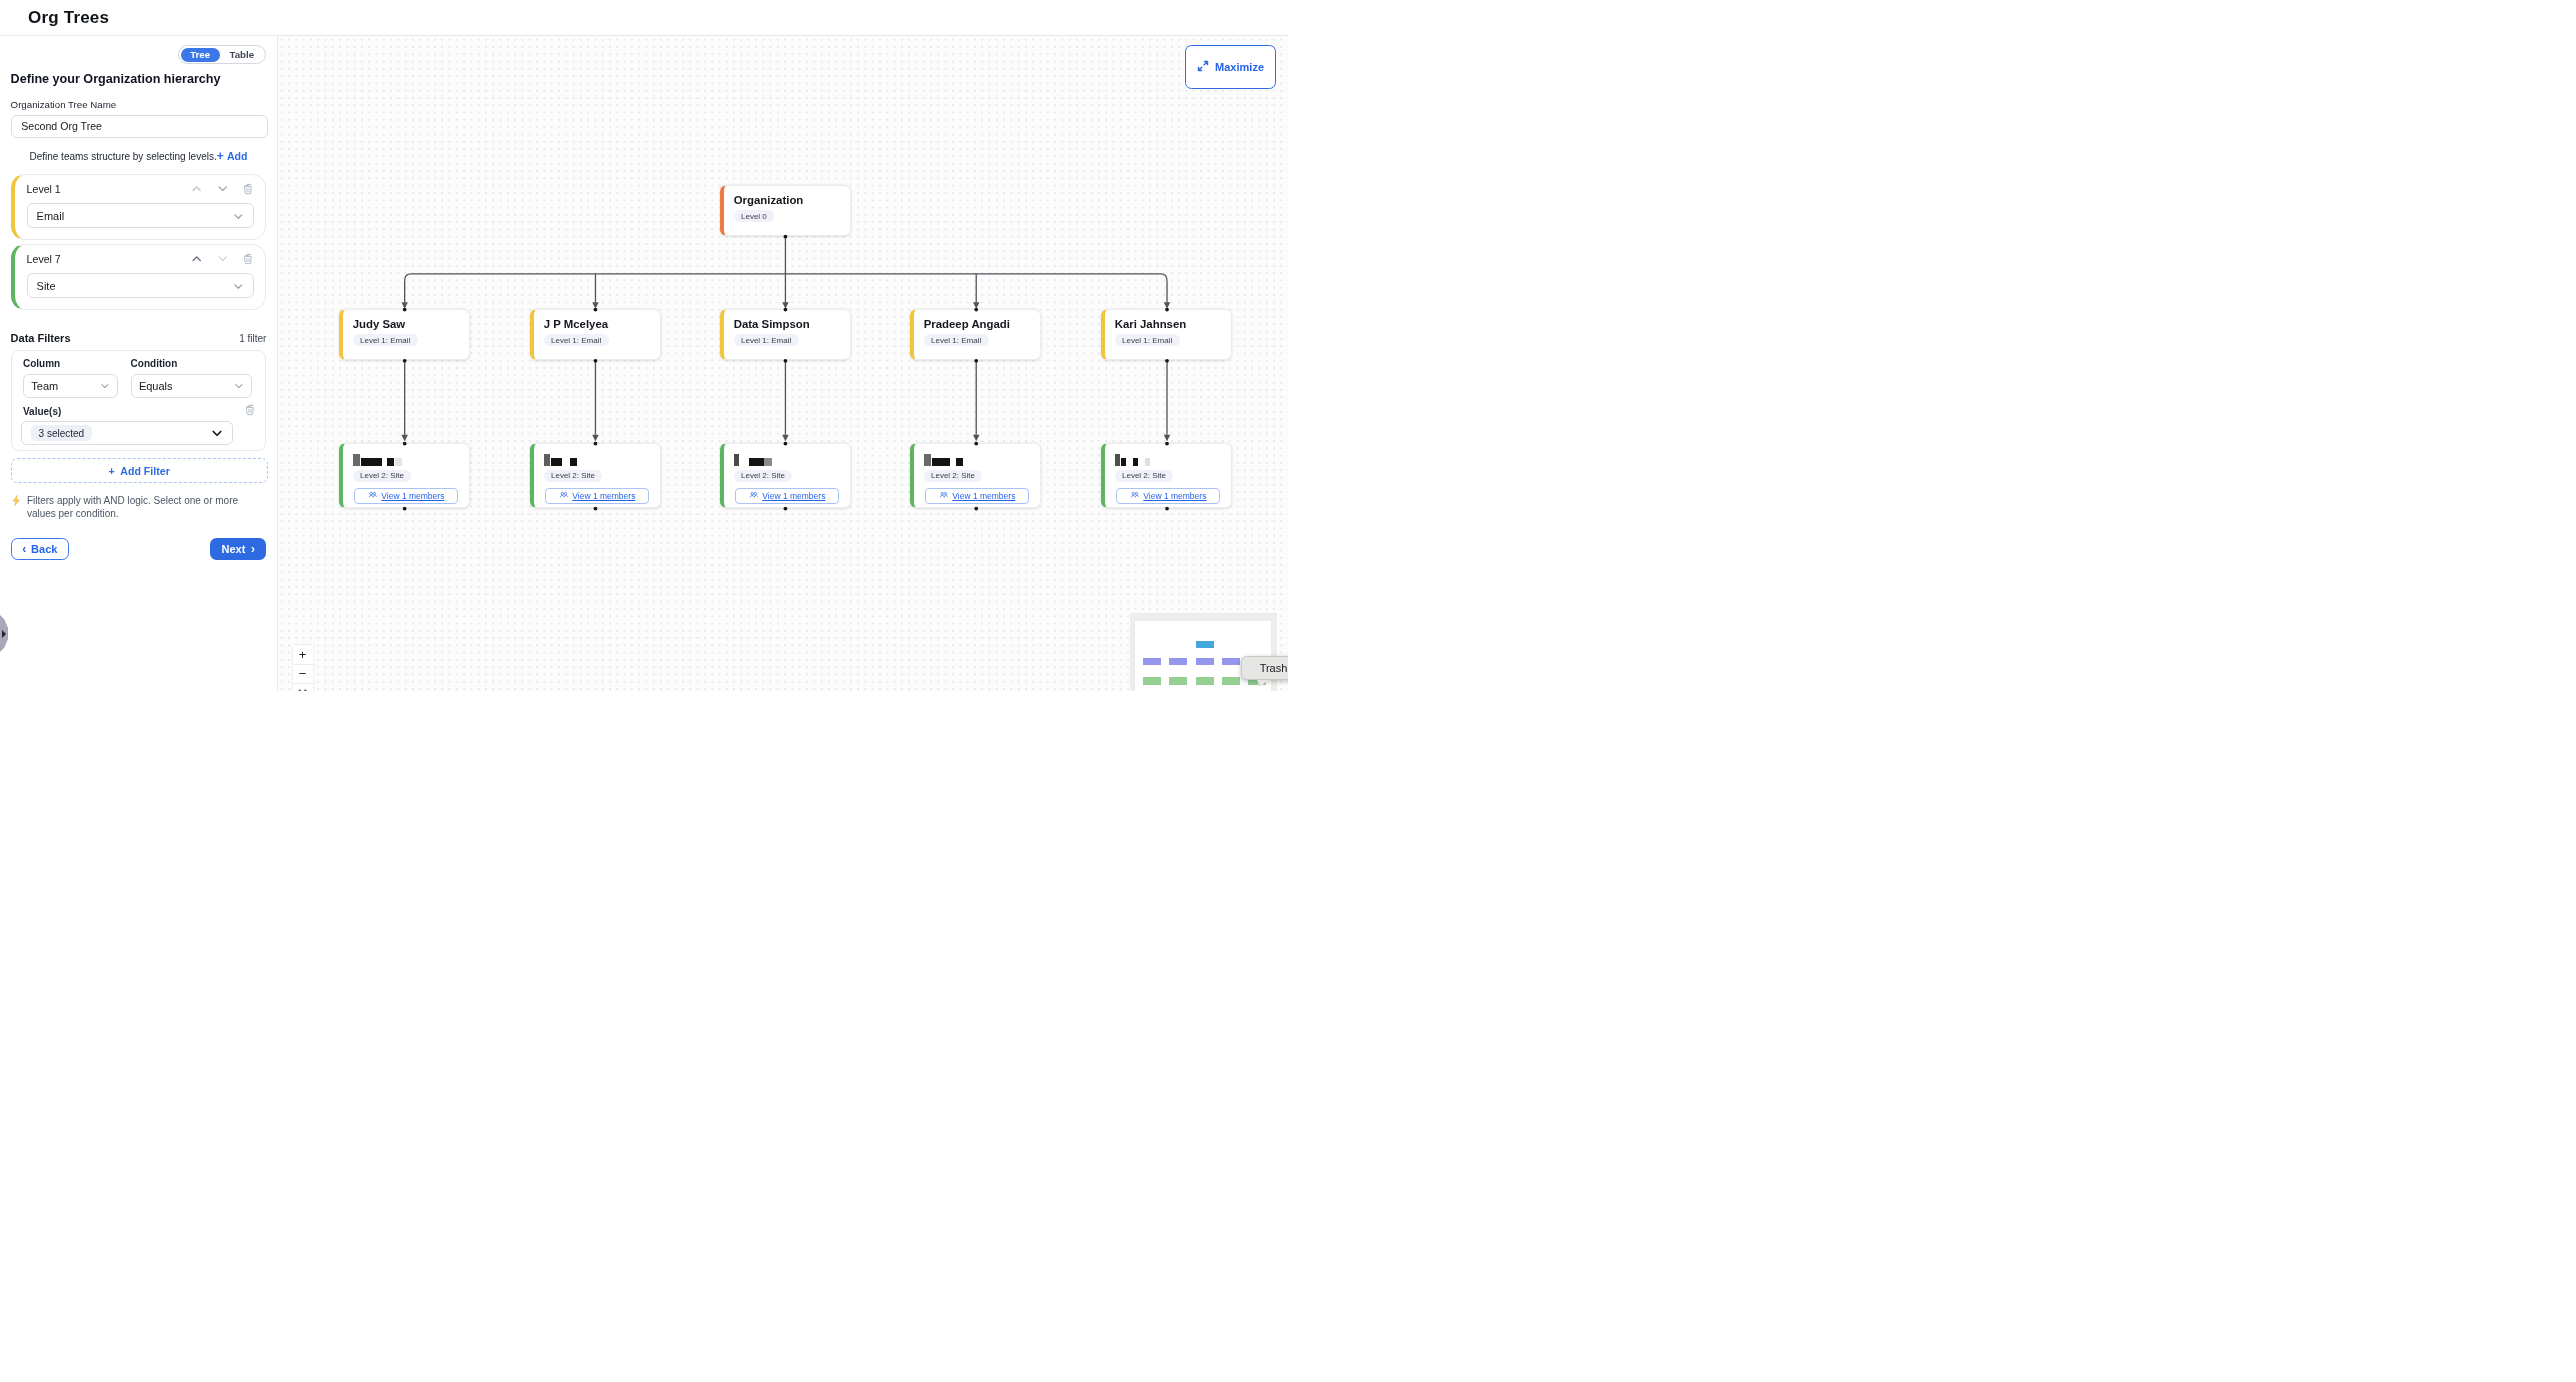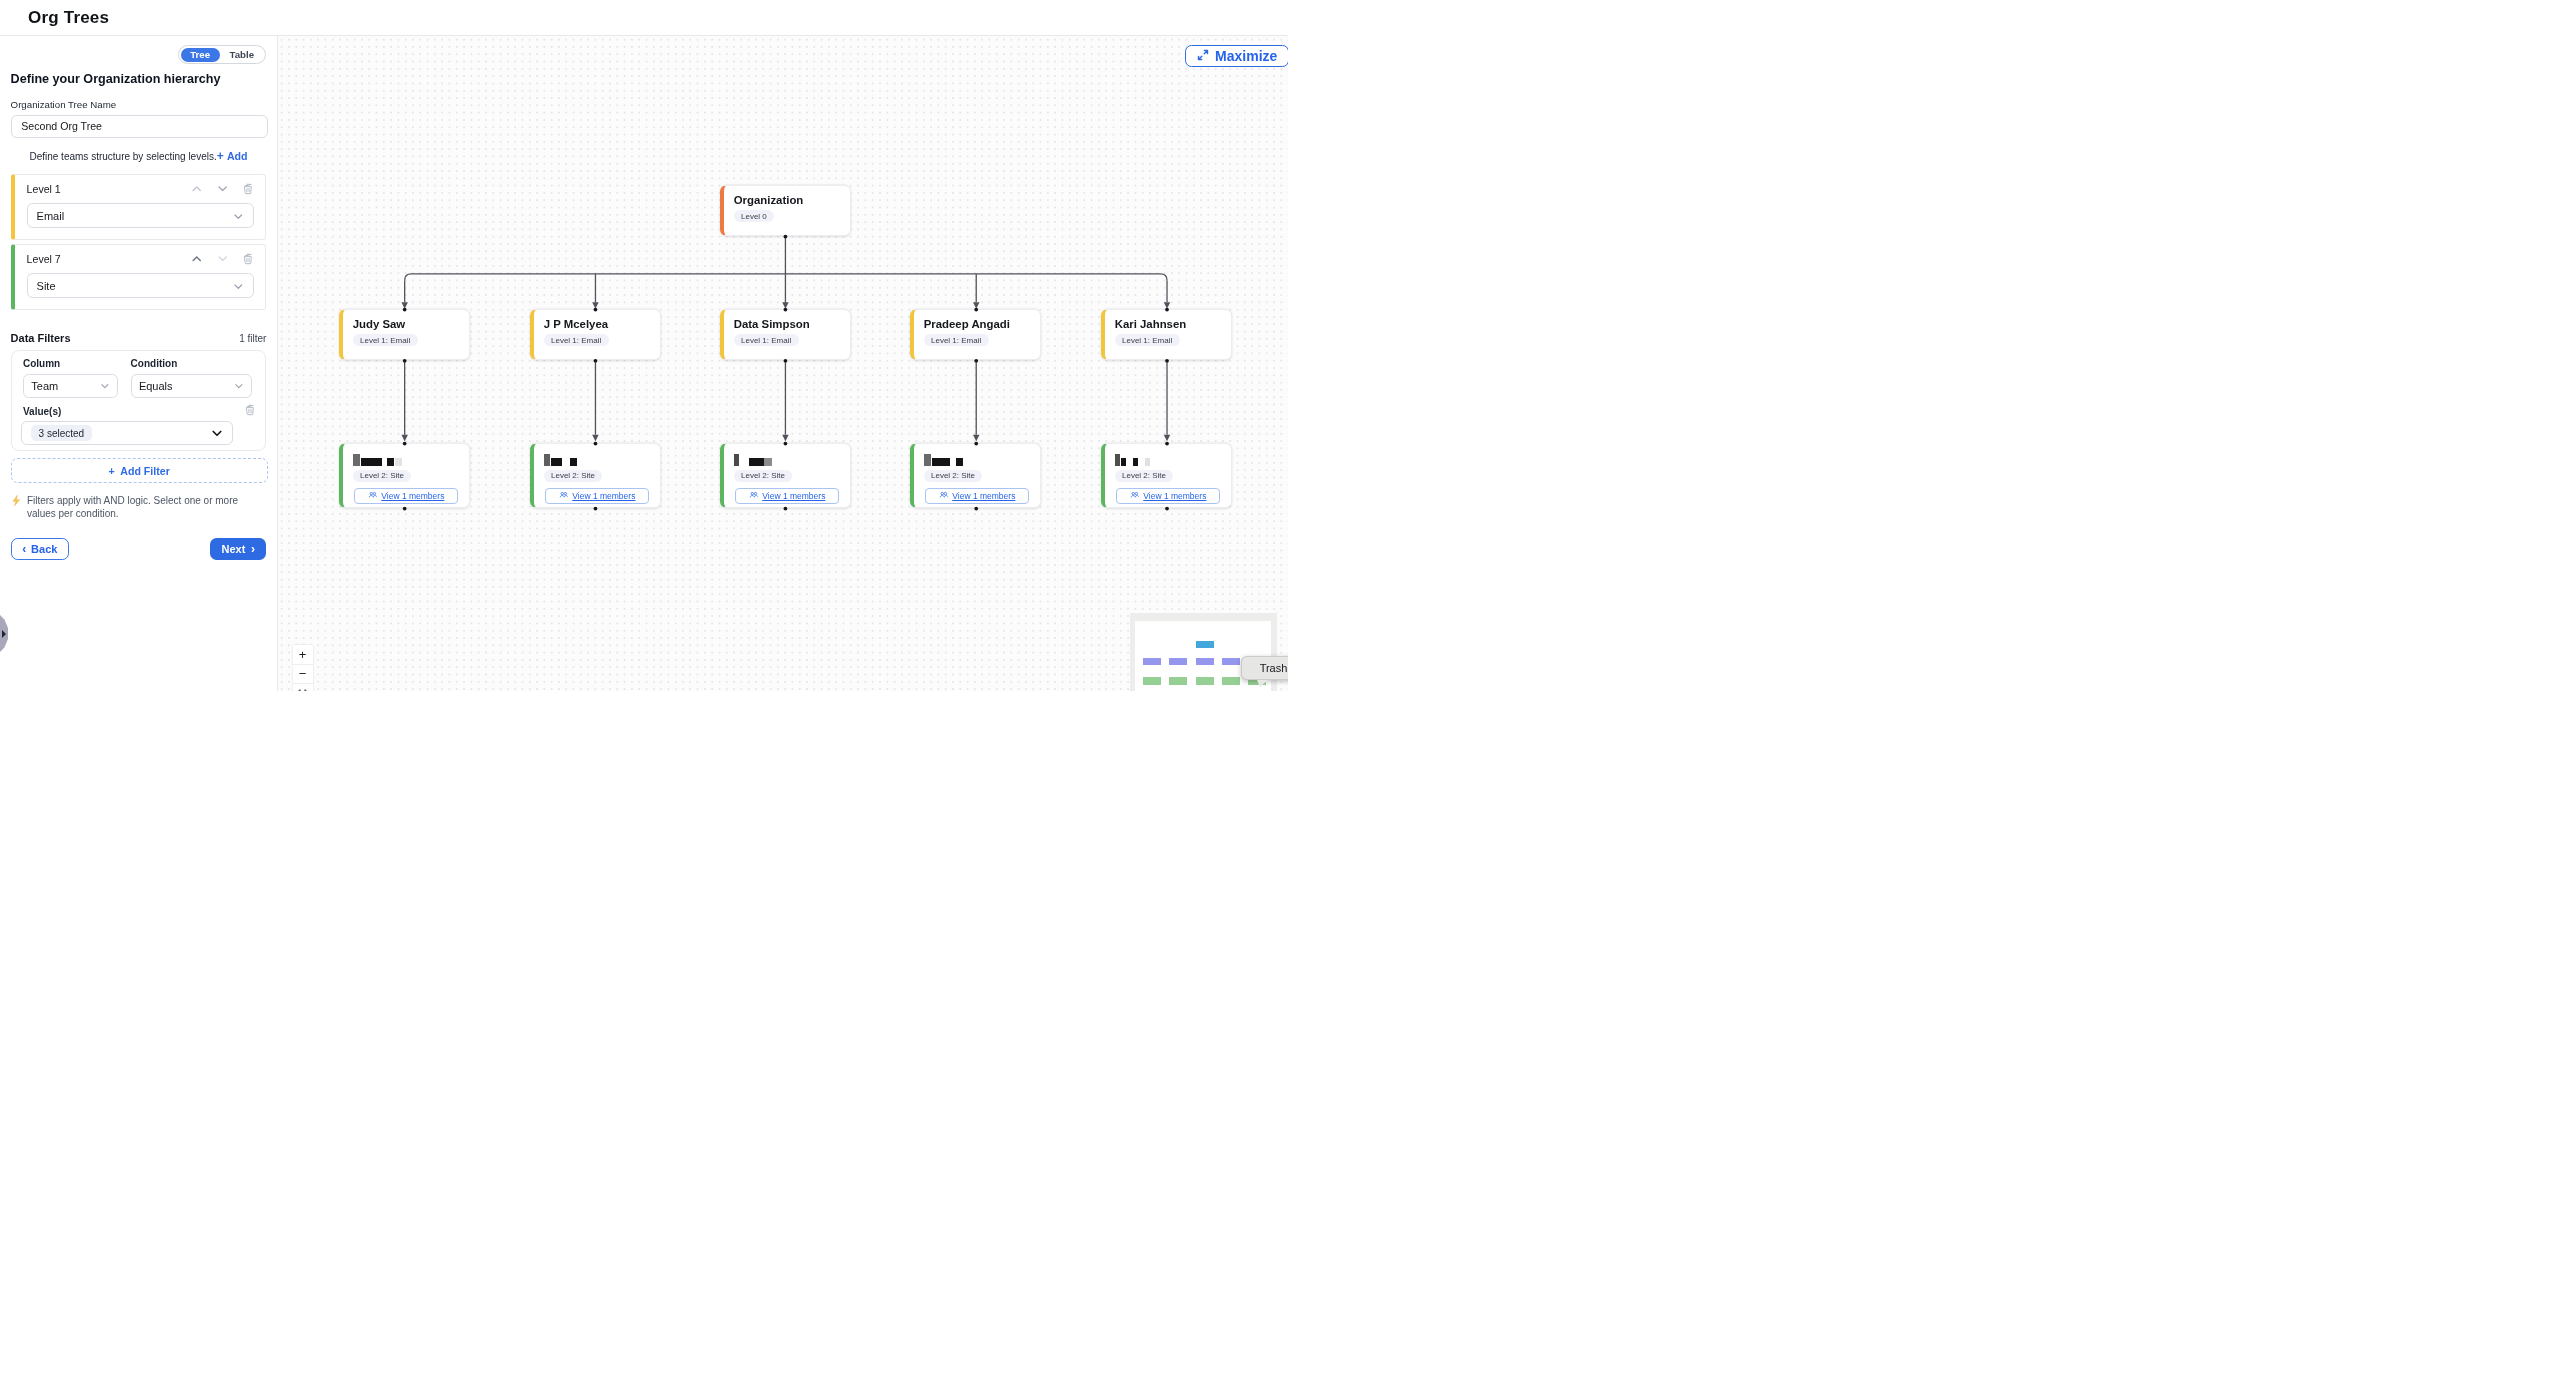--- a/index.html
+++ b/index.html
@@ -22,21 +22,21 @@
   .h2 { margin-top:7.3px; font-size:12.6px; font-weight:700; color:#0f1420; }
   .lbl { margin-top:13px; font-size:9.7px; color:#1c2330; }
   .name-input { margin-top:4.9px; width:257px; height:23.5px; border:0.8px solid #d9dde3; border-radius:5.7px;
     font-size:10.6px; padding:0 9.7px; color:#16181d; font-family:inherit; background:#fff; }
   .hint-row { margin-top:11px; display:flex; justify-content:center; align-items:center; }
   .hint { font-size:10px; color:#1c2330; }
   .add-link { display:flex; align-items:center; gap:3.2px; color:#2f6be2; font-size:10.6px; font-weight:700; cursor:pointer; }
   .add-link .plus { font-size:12px; font-weight:700; }
 
   .lvl-card { position:relative; margin-top:11.4px; border:0.8px solid #e8eaee; border-left:4px solid #f2c53d;
-    border-radius:3px; height:66px; background:#fff; }
+    border-radius:14px; height:66px; background:#fff; }
   .lvl-card.green { border-left-color:#5cb660; margin-top:4px; }
   .lvl-card .lvl-name { position:absolute; left:12px; top:7.3px; font-size:10.6px; color:#16181d; }
   .lvl-ctrls { position:absolute; right:11.4px; top:6.5px; display:flex; gap:14px; align-items:center; }
   .icon-btn { background:none; border:none; cursor:pointer; padding:0; display:flex; align-items:center; }
   .sel-box { position:absolute; left:12px; right:11.4px; top:28px; height:25px; border:0.8px solid #d9dde3;
     border-radius:5.7px; display:flex; align-items:center; justify-content:space-between; padding:0 9px;
     font-size:11px; color:#16181d; background:#fff; cursor:pointer; }
   .chev { color:#9aa1ad; display:flex; }
 
   .df-row { margin-top:22px; display:flex; justify-content:space-between; align-items:baseline; }
@@ -64,23 +64,23 @@
   .nav-row { margin-top:18px; display:flex; justify-content:space-between; align-items:center; }
   .back-btn { display:flex; align-items:center; gap:4.9px; border:1.2px solid #3b76e8; background:#fff; color:#2563eb;
     font-size:11px; font-weight:700; border-radius:6.5px; padding:4px 10.6px; cursor:pointer; font-family:inherit; }
   .next-btn { display:flex; align-items:center; gap:5.7px; border:none; background:#2e6be2; color:#fff;
     font-size:11px; font-weight:700; border-radius:6.5px; padding:4.9px 11.4px; cursor:pointer; font-family:inherit; }
   .g { font-size:12px; font-weight:700; line-height:1; }
 
   
   .canvas { position:absolute; left:278px; top:36px; width:1010px; height:656px; background:#fcfcfc;
     background-image:radial-gradient(circle, #e7e7e9 0.8px, transparent 0.9px); background-size:7.3px 7.3px; overflow:hidden; }
-  .maximize { position:absolute; left:907px; top:9px; height:22px; display:flex; align-items:center; gap:6.5px;
+  .maximize { position:absolute; left:907px; top:9px; height:44px; display:flex; align-items:center; gap:6.5px;
     background:#fff; border:1.2px solid #2e6be2; border-radius:6.5px; padding:0 10.6px; color:#2563eb;
-    font-size:14px; font-weight:700; cursor:pointer; font-family:inherit; }
+    font-size:11px; font-weight:700; cursor:pointer; font-family:inherit; }
 
   .node { position:absolute; width:131px; background:#fff; border:0.8px solid #ededf1; border-left:4px solid #f2c53d;
     border-radius:6.5px; box-shadow:0 0.8px 2.4px rgba(20,20,40,.13); cursor:grab; }
   .node .title { font-size:11.4px; font-weight:700; color:#14171c; margin:8px 0 0 9.7px; }
   .badge { display:inline-block; background:#f1f1f9; color:#3a3f4b; font-size:8px; border-radius:7.3px;
     padding:1.6px 7.3px; margin:4px 0 0 9.7px; }
   .node.root { border-left-color:#ee7a43; }
   .node.leaf { border-left-color:#5cb660; }
   .rblocks { display:flex; align-items:flex-end; gap:0.8px; height:12px; margin:9.7px 0 0 9.7px; }
   .rblocks i { display:block; }

